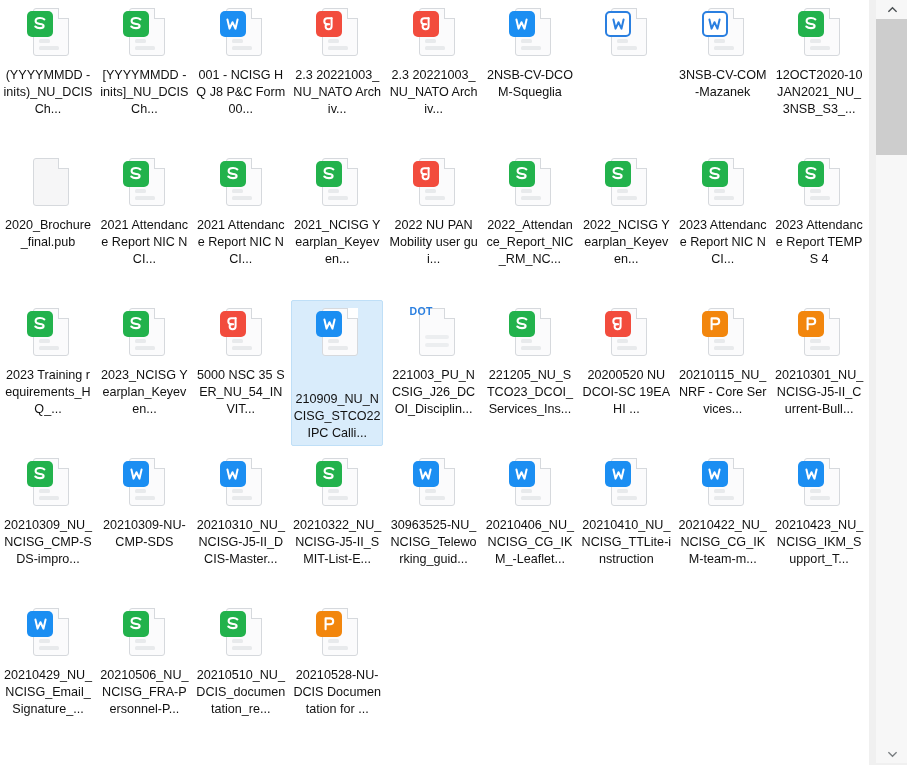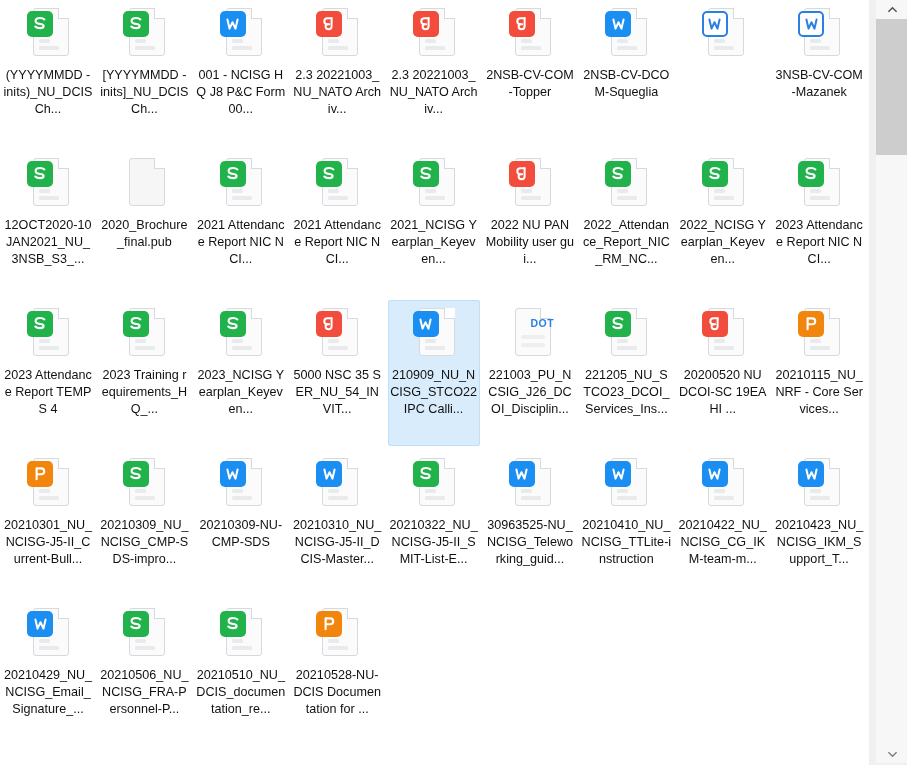--- a/index.html
+++ b/index.html
@@ -50,20 +50,21 @@
     align-items: center;
     box-sizing: border-box;
     border: 1px solid transparent;
     border-radius: 2px;
     user-select: none;
   }
   .file-item.selected {
     background: #cce8ff;
     background: #d9ecfb;
     border: 1px solid #bfdff7;
+    gap: 24px;
   }
 
   .icon-wrap {
     width: 48px;
     height: 58px;
     position: relative;
     margin-bottom: 4px;
     flex: 0 0 auto;
   }
 
@@ -136,23 +137,23 @@
   .badge.word-outline {
     background: #ffffff;
     border: 2px solid #2a7fe0;
     box-sizing: border-box;
   }
 
   
   .dot-label {
     position: absolute;
     left: 0;
-    top: 12px;
+    top: 0;
     width: 48px;
-    text-align: right;
+    text-align: left;
     font-size: 10.5px;
     font-weight: bold;
     letter-spacing: 0.4px;
     color: #2a7fe0;
     font-family: "Liberation Sans", sans-serif;
   }
   .dot-lines {
     position: absolute;
     left: 15px;
     top: 30px;
@@ -322,36 +323,20 @@
         </div>
         <div class="file-label">2.3 20221003_NU_NATO Archiv...</div>
       </div>
       <div class="file-item">
         <div class="icon-wrap">
           <div class="page"></div>
           <div class="lines">
             <i class="l1"></i>
             <i class="l2"></i>
           </div>
-          <div class="badge pdf">
-            <svg width="18" height="18" viewBox="0 0 18 18">
-              <path d="M11.6 3.2 L7.4 3.2 C5.6 3.2 4.3 4.5 4.3 6.2 C4.3 7.9 5.6 9.2 7.4 9.2 L9.2 9.2" fill="none" stroke="#ffffff" stroke-width="2" stroke-linecap="round"></path>
-              <path d="M11.6 3.2 L11.6 11.2 C11.6 13.0 10.3 14.3 8.6 14.3 C6.9 14.3 5.6 13.0 5.6 11.3 C5.6 9.9 6.6 9.2 7.8 9.2" fill="none" stroke="#ffffff" stroke-width="2" stroke-linecap="round"></path>
-            </svg>
-          </div>
-        </div>
-        <div class="file-label">2NSB-CV-COM-Topper</div>
-      </div>
-      <div class="file-item">
-        <div class="icon-wrap">
-          <div class="page"></div>
-          <div class="lines">
-            <i class="l1"></i>
-            <i class="l2"></i>
-          </div>
           <div class="badge word">
             <svg width="17" height="17" viewBox="0 0 18 18">
               <path d="M3.6 3.6 L5.9 13.4 L9.0 6.6 L12.1 13.4 L14.4 3.6" fill="none" stroke="#ffffff" stroke-width="2.1" stroke-linecap="round" stroke-linejoin="round"></path>
             </svg>
           </div>
         </div>
         <div class="file-label">2NSB-CV-DCOM-Squeglia</div>
       </div>
       <div class="file-item">
         <div class="icon-wrap">
@@ -724,20 +709,35 @@
             <i class="l1"></i>
             <i class="l2"></i>
           </div>
           <div class="badge word">
             <svg width="17" height="17" viewBox="0 0 18 18">
               <path d="M3.6 3.6 L5.9 13.4 L9.0 6.6 L12.1 13.4 L14.4 3.6" fill="none" stroke="#ffffff" stroke-width="2.1" stroke-linecap="round" stroke-linejoin="round"></path>
             </svg>
           </div>
         </div>
         <div class="file-label">30963525-NU_NCISG_Teleworking_guid...</div>
+      </div>
+      <div class="file-item">
+        <div class="icon-wrap">
+          <div class="page"></div>
+          <div class="lines">
+            <i class="l1"></i>
+            <i class="l2"></i>
+          </div>
+          <div class="badge word">
+            <svg width="17" height="17" viewBox="0 0 18 18">
+              <path d="M3.6 3.6 L5.9 13.4 L9.0 6.6 L12.1 13.4 L14.4 3.6" fill="none" stroke="#ffffff" stroke-width="2.1" stroke-linecap="round" stroke-linejoin="round"></path>
+            </svg>
+          </div>
+        </div>
+        <div class="file-label">20210406_NU_NCISG_CG_IKM_-Leaflet...</div>
       </div>
       <div class="file-item">
         <div class="icon-wrap">
           <div class="page"></div>
           <div class="lines">
             <i class="l1"></i>
             <i class="l2"></i>
           </div>
           <div class="badge word">
             <svg width="17" height="17" viewBox="0 0 18 18">

